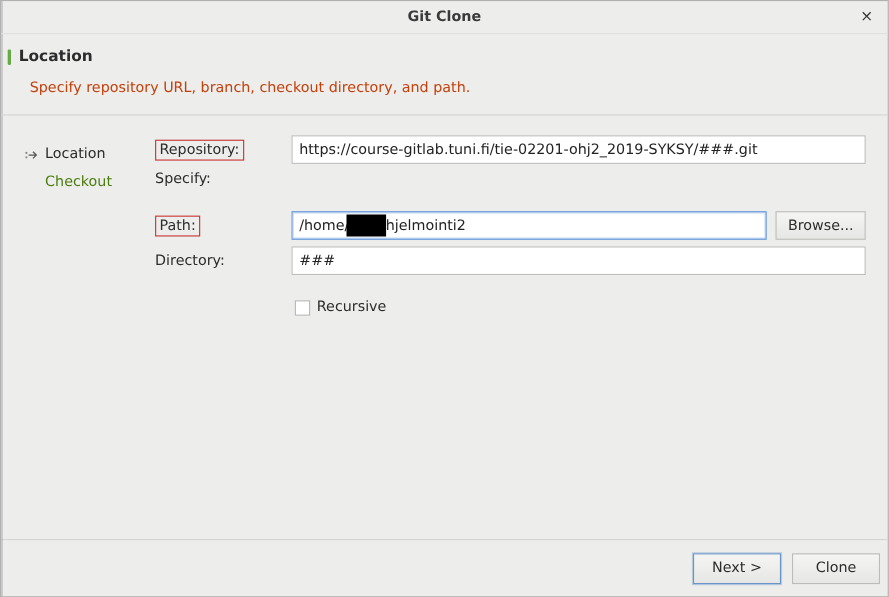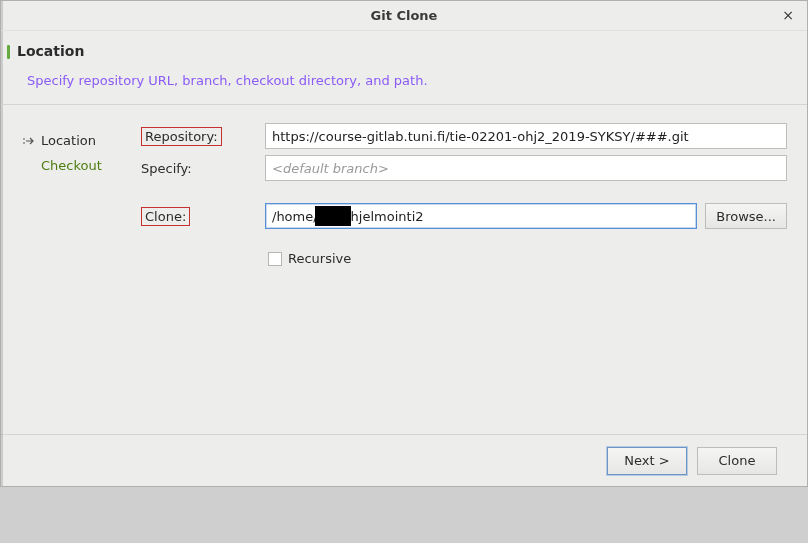--- a/index.html
+++ b/index.html
@@ -8,21 +8,21 @@
     width: 808px; height: 543px;
     font-family: "DejaVu Sans", "Liberation Sans", Arial, sans-serif;
     font-size: 13px;
     color: #2c2c2c;
     background: #cfcfcf;
     overflow: hidden;
   }
   .dialog {
     position: absolute;
     left: 0; top: 0;
-    width: 808px; height: 487px;
+    width: 808px; height: 543px;
     background: #ededec;
     border: 1px solid #b0b0b0;
     display: flex;
     flex-direction: column;
   }
   .left-edge {
     position: absolute;
     left: 0; top: 0;
     width: 6px; height: 100%;
     background: linear-gradient(to right, #6a6a6a 0, #6a6a6a 2px, #ededec 2px);
@@ -67,21 +67,21 @@
   }
   .header h1 {
     margin: 0 0 4px 2px;
     font-size: 14px;
     font-weight: bold;
     color: #2c2c2c;
   }
   .header p {
     margin: 14px 0 0 12px;
     font-size: 13px;
-    color: #8b5cf6;
+    color: #c2410c;
   }
   
   .body {
     flex: 1;
     display: flex;
     padding: 18px 20px 10px 20px;
   }
   .sidebar {
     width: 120px;
     padding-top: 10px;
@@ -174,21 +174,21 @@
     top: 3px; height: 20px;
     background: #000;
   }
   
   .footer {
     border-top: 1px solid #d4d4d3;
     height: 52px;
     display: flex;
     align-items: center;
     justify-content: flex-end;
-    padding: 0 30px;
+    padding: 0 7px;
     gap: 10px;
   }
   .footer .btn {
     min-width: 80px;
     height: 28px;
   }
   .footer .btn.primary {
     border: 1px solid #6a95c8;
     box-shadow: 0 0 0 1px rgba(106,149,200,0.4);
   }
@@ -238,38 +238,43 @@
         </div>
         <div class="field-cell">
           <input class="text" type="text" value="https://course-gitlab.tuni.fi/tie-02201-ohj2_2019-SYKSY/###.git" style="">
         </div>
       </div>
 
       <div class="row">
         <div class="label-cell">
           <span>Specify:</span>
         </div>
-        <div class="field-cell">
-          <input class="text" type="text" placeholder="&lt;default branch&gt;" style="">
-        </div>
       </div>
 
       <div class="row gap-top">
         <div class="label-cell highlight">
-          <span>Clone:</span>
+          <span>Path:</span>
         </div>
         <div class="field-cell">
           <div style="flex:1; position:relative;" class="path-redact">
             <input class="text focused" type="text" id="path-input" style="width: 100%;" value="/home/     /ohjelmointi2">
             <div class="redact-block" style="left:50px; width:36px;"></div>
           </div>
           <button class="btn">Browse...</button>
         </div>
       </div>
 
+      <div class="row">
+        <div class="label-cell">
+          <span>Directory:</span>
+        </div>
+        <div class="field-cell">
+          <input class="text" type="text" value="###" style="">
+        </div>
+      </div>
 
       <div class="checkbox-row">
         <span class="checkbox"></span>
         <span>Recursive</span>
       </div>
 
     </div>
   </div>
 
   <div class="footer">

